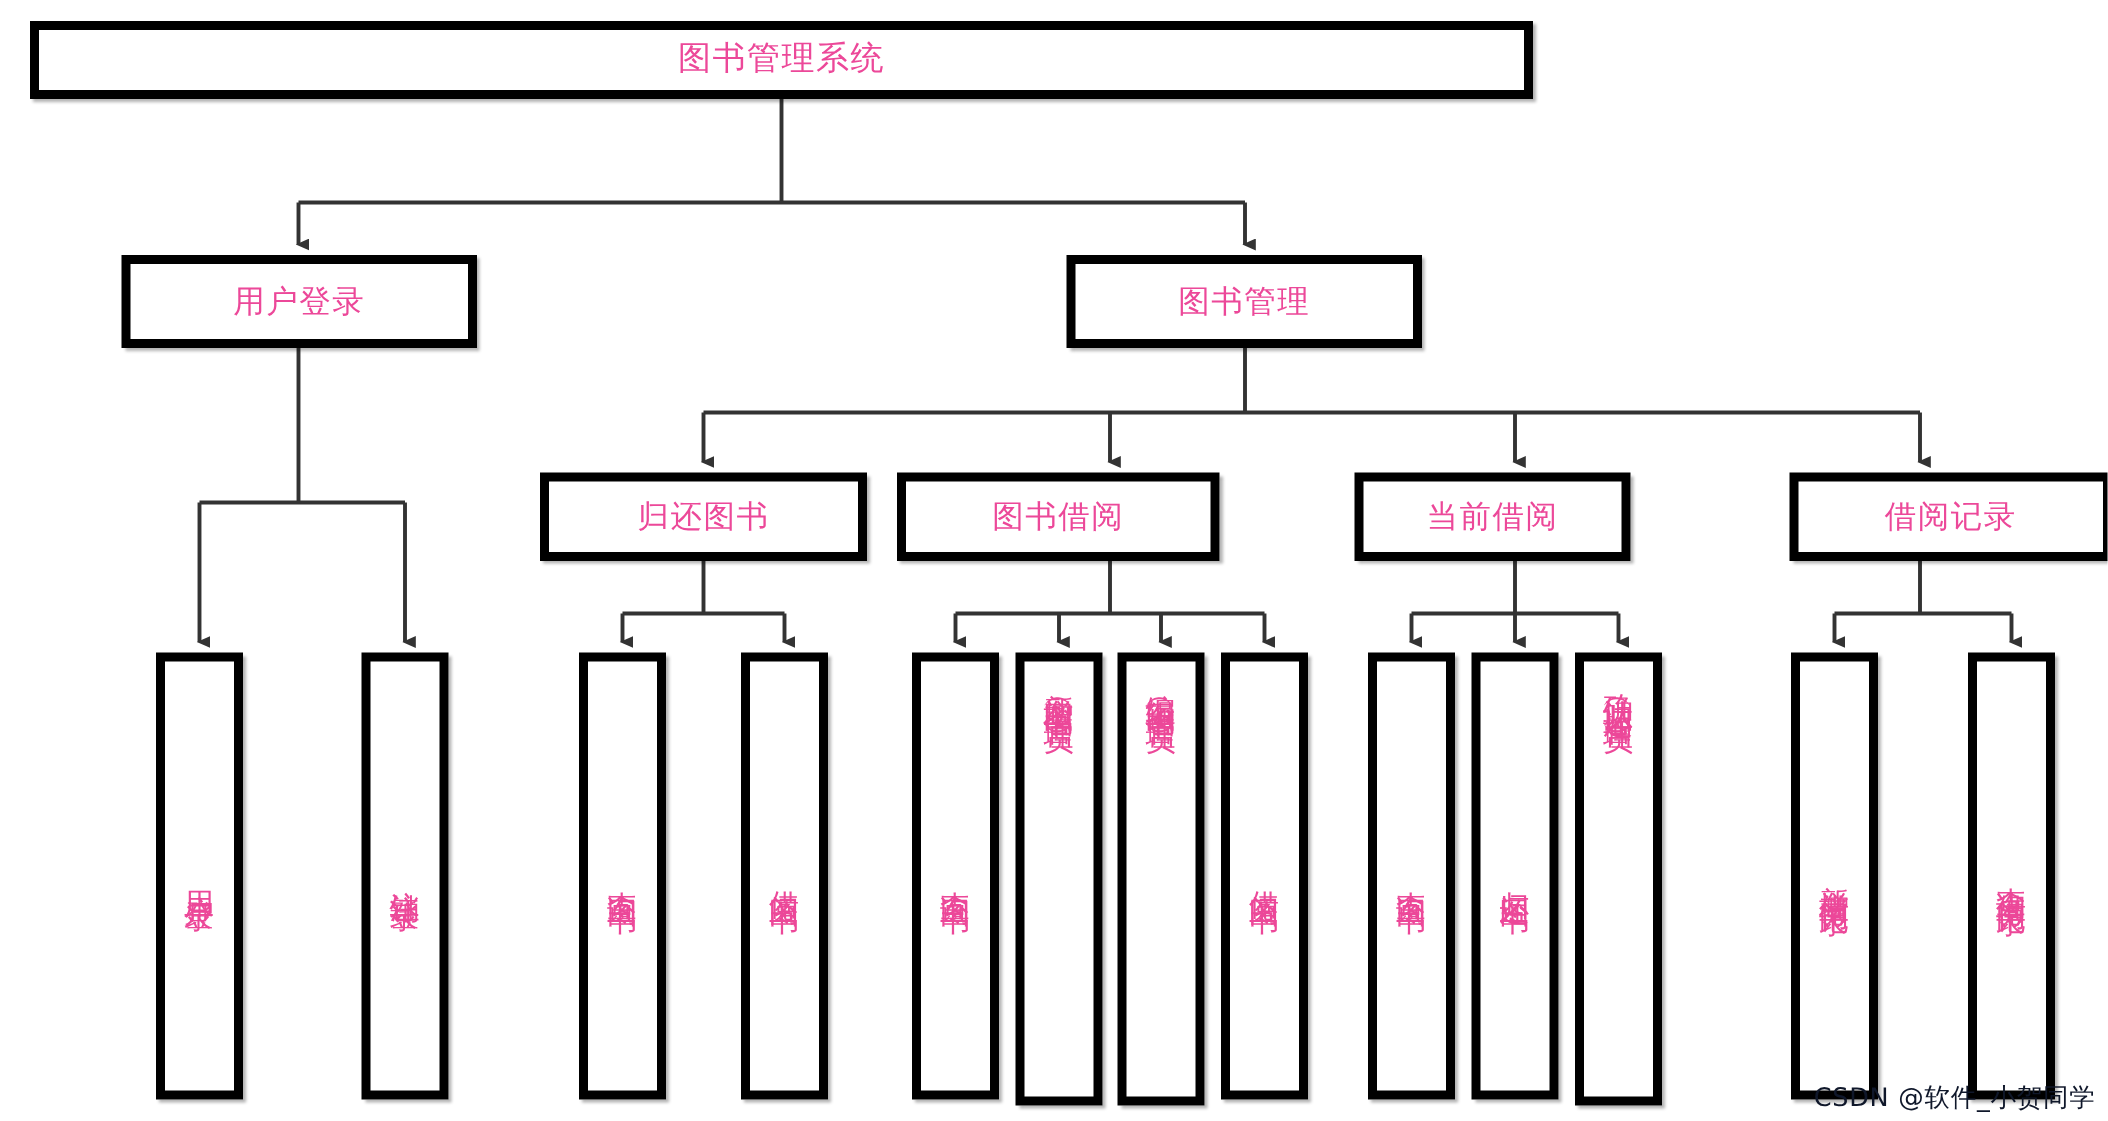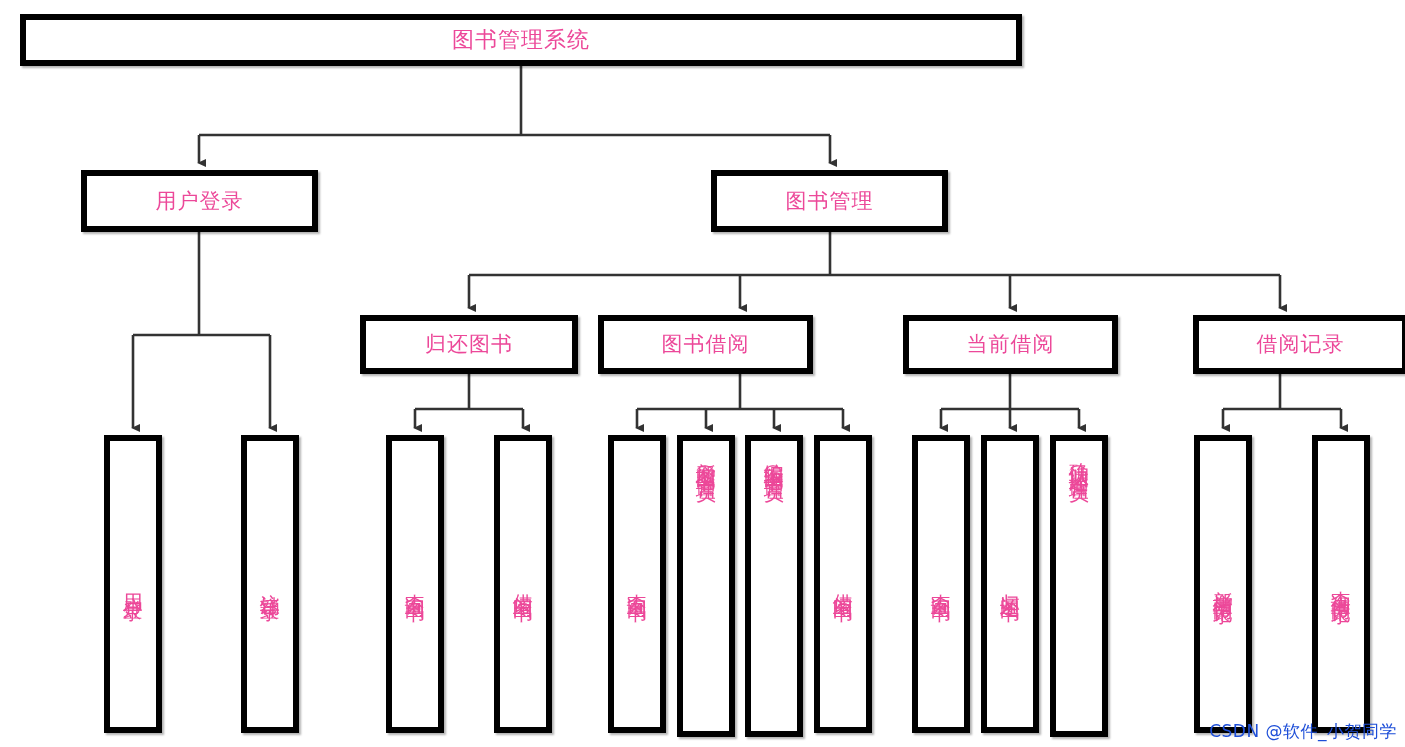--- a/index.html
+++ b/index.html
@@ -49,21 +49,21 @@
     white-space:normal;
     max-height:100%;
   }
   .node.v.mid{align-items:center;padding-top:0;}
 
   .watermark{
     position:absolute;
     right:8px;
     bottom:4px;
     font-size:17px;
-    color:#1d4ed8;
+    color:#0f172a;
     letter-spacing:0.5px;
     white-space:nowrap;
     user-select:none;
   }
 </style>
 </head>
 <body>
 
 <div id="canvas">
 
@@ -127,21 +127,21 @@
   <div class="node h" style="left:711px;top:170px;width:237px;height:62px;align-items:center;">
     <span class="lbl">图书管理</span>
   </div>
 
   <div class="node h" style="left:360px;top:315px;width:218px;height:59px;">
     <span class="lbl">归还图书</span>
   </div>
   <div class="node h" style="left:598px;top:315px;width:215px;height:59px;">
     <span class="lbl">图书借阅</span>
   </div>
-  <div class="node h" style="left:903px;top:315px;width:215px;height:59px;">
+  <div class="node h" style="left:903px;top:315px;width:184px;height:59px;">
     <span class="lbl">当前借阅</span>
   </div>
   <div class="node h" style="left:1173px;top:315px;width:215px;height:59px;margin-left:20px;">
     <span class="lbl">借阅记录</span>
   </div>
 
   <div class="node v mid" style="left:104px;top:435px;width:58px;height:298px;">
     <span class="lbl">用户登录</span>
   </div>
   <div class="node v mid" style="left:241px;top:435px;width:58px;height:298px;">

